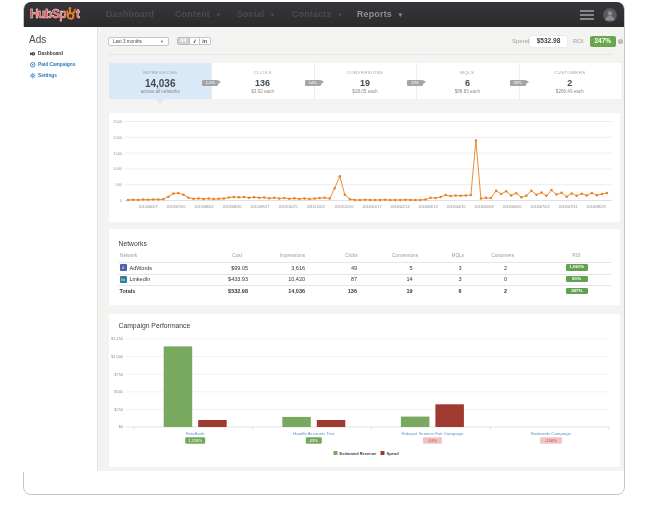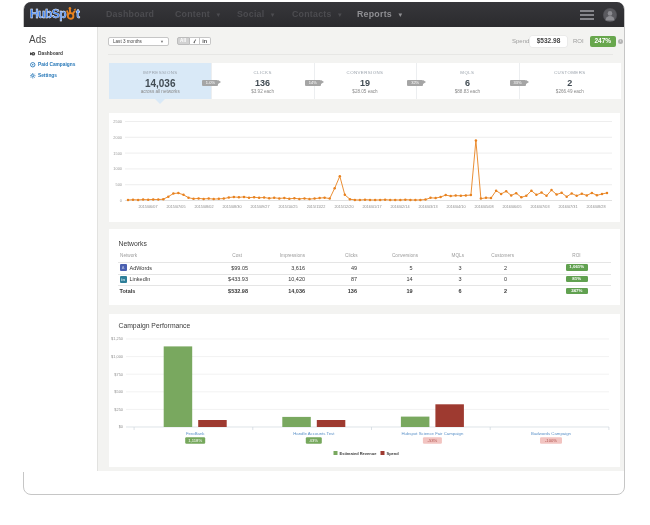--- a/index.html
+++ b/index.html
@@ -5,21 +5,21 @@
 body{font-family:"Liberation Sans",sans-serif;background:#fff}
 #page{position:relative;width:650px;height:525px;overflow:hidden;background:#fff}
 .abs{position:absolute}
 </style></head>
 <body>
 <div id="page">
 
 <div class="abs" style="left:23px;top:2px;width:602px;height:493px;border:1px solid #c6c6c6;border-radius:8px"></div>
 
 <div class="abs" style="left:24px;top:2px;width:600px;height:25px;background:linear-gradient(#37373b,#2b2b2e);border-radius:7px 7px 0 0"></div>
-<div class="abs" style="left:30px;top:6px;height:16px;color:#3b82f6;font-weight:bold;font-size:12px;letter-spacing:-0.55px;white-space:nowrap;-webkit-text-stroke:0.4px #fff">HubSp<svg width="10" height="15" viewBox="0 0 10 15" style="vertical-align:-3px">
+<div class="abs" style="left:30px;top:6px;height:16px;color:#ef4444;font-weight:bold;font-size:12px;letter-spacing:-0.55px;white-space:nowrap;-webkit-text-stroke:0.4px #fff">HubSp<svg width="10" height="15" viewBox="0 0 10 15" style="vertical-align:-3px">
         <g stroke="#e8821f" stroke-width="1.9" fill="none">
           <circle cx="4.6" cy="9.9" r="2.8"></circle>
           <line x1="4.3" y1="7.1" x2="3.8" y2="2.8"></line>
           <line x1="6.7" y1="7.9" x2="9" y2="4.8"></line>
           <line x1="2.5" y1="8" x2="1.3" y2="6.1"></line>
         </g>
         <circle cx="3.9" cy="2.2" r="1.25" fill="#e8821f"></circle>
         <path d="M7.6 3.2 l2.4 -0.6 l-0.5 2.4 z" fill="#e8821f"></path>
         <circle cx="1.2" cy="5.3" r="1" fill="#e8821f"></circle>
       </svg>t</div>

